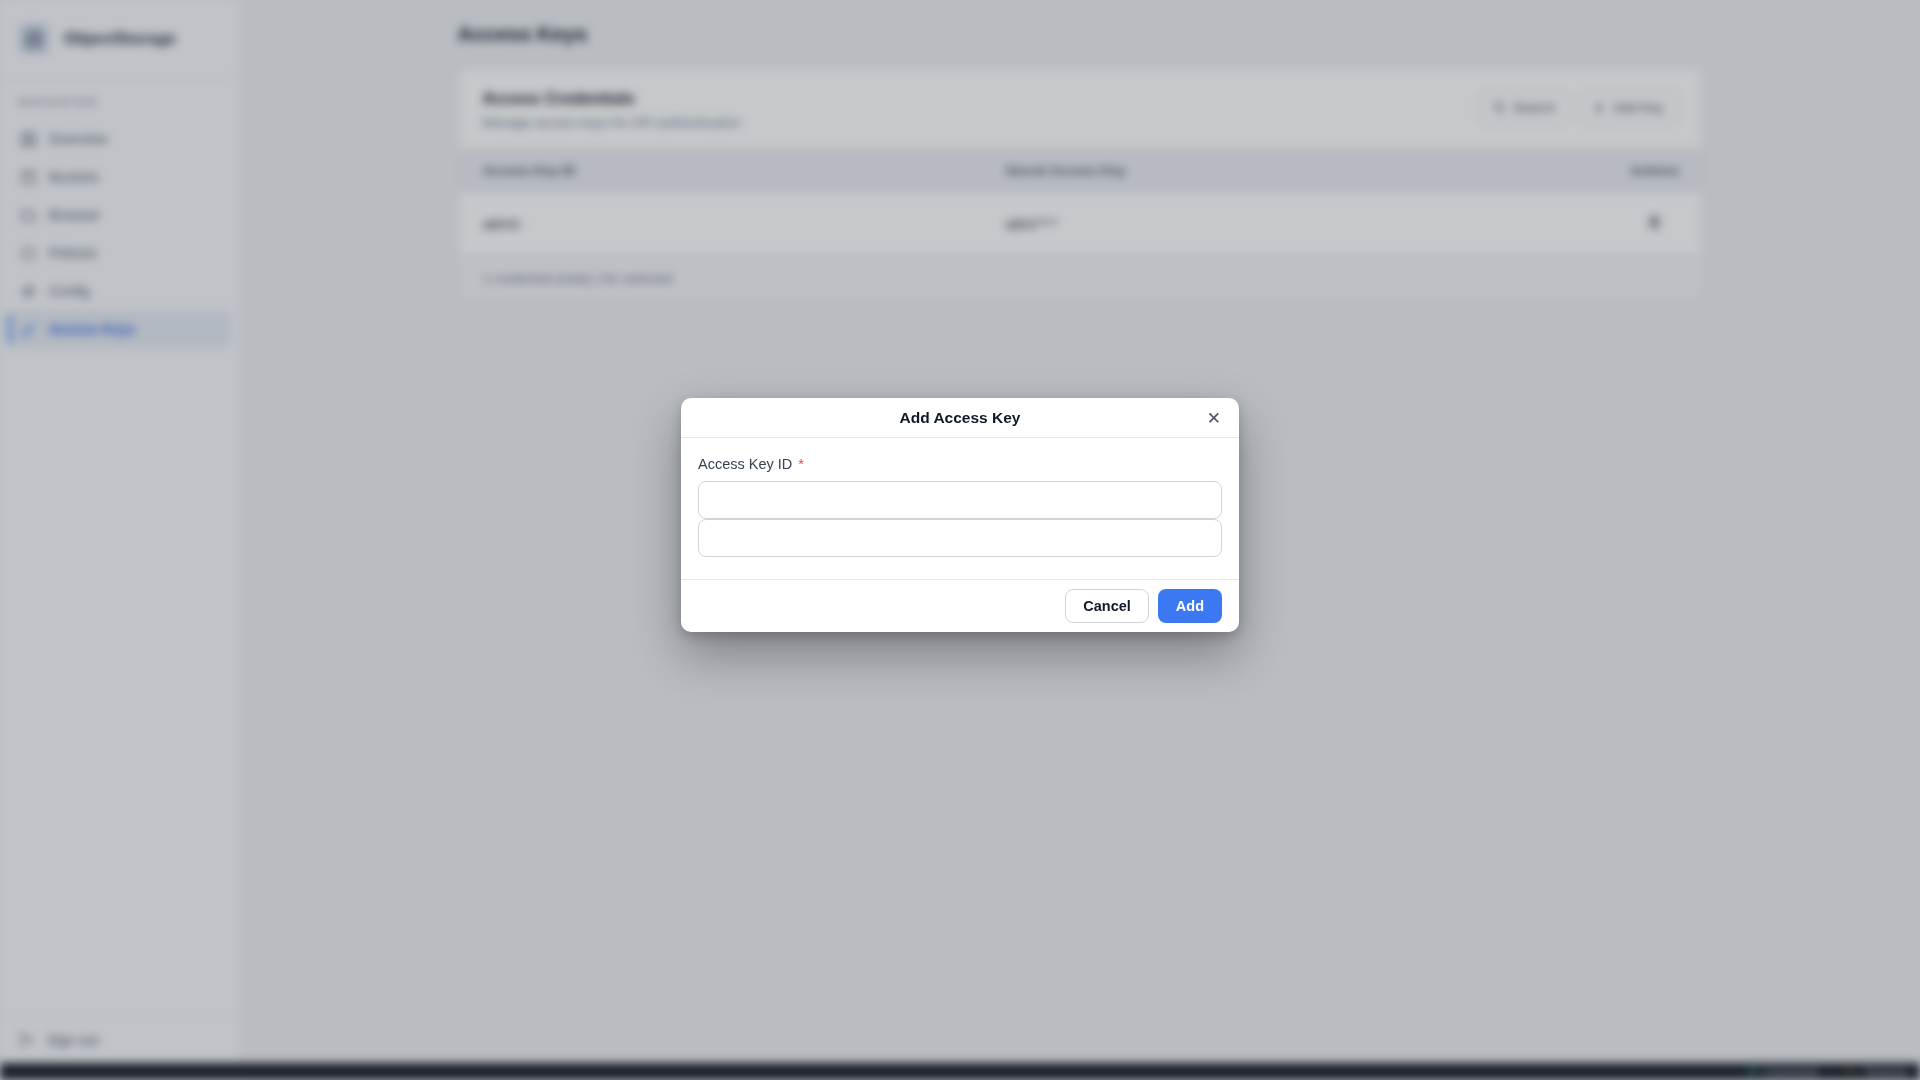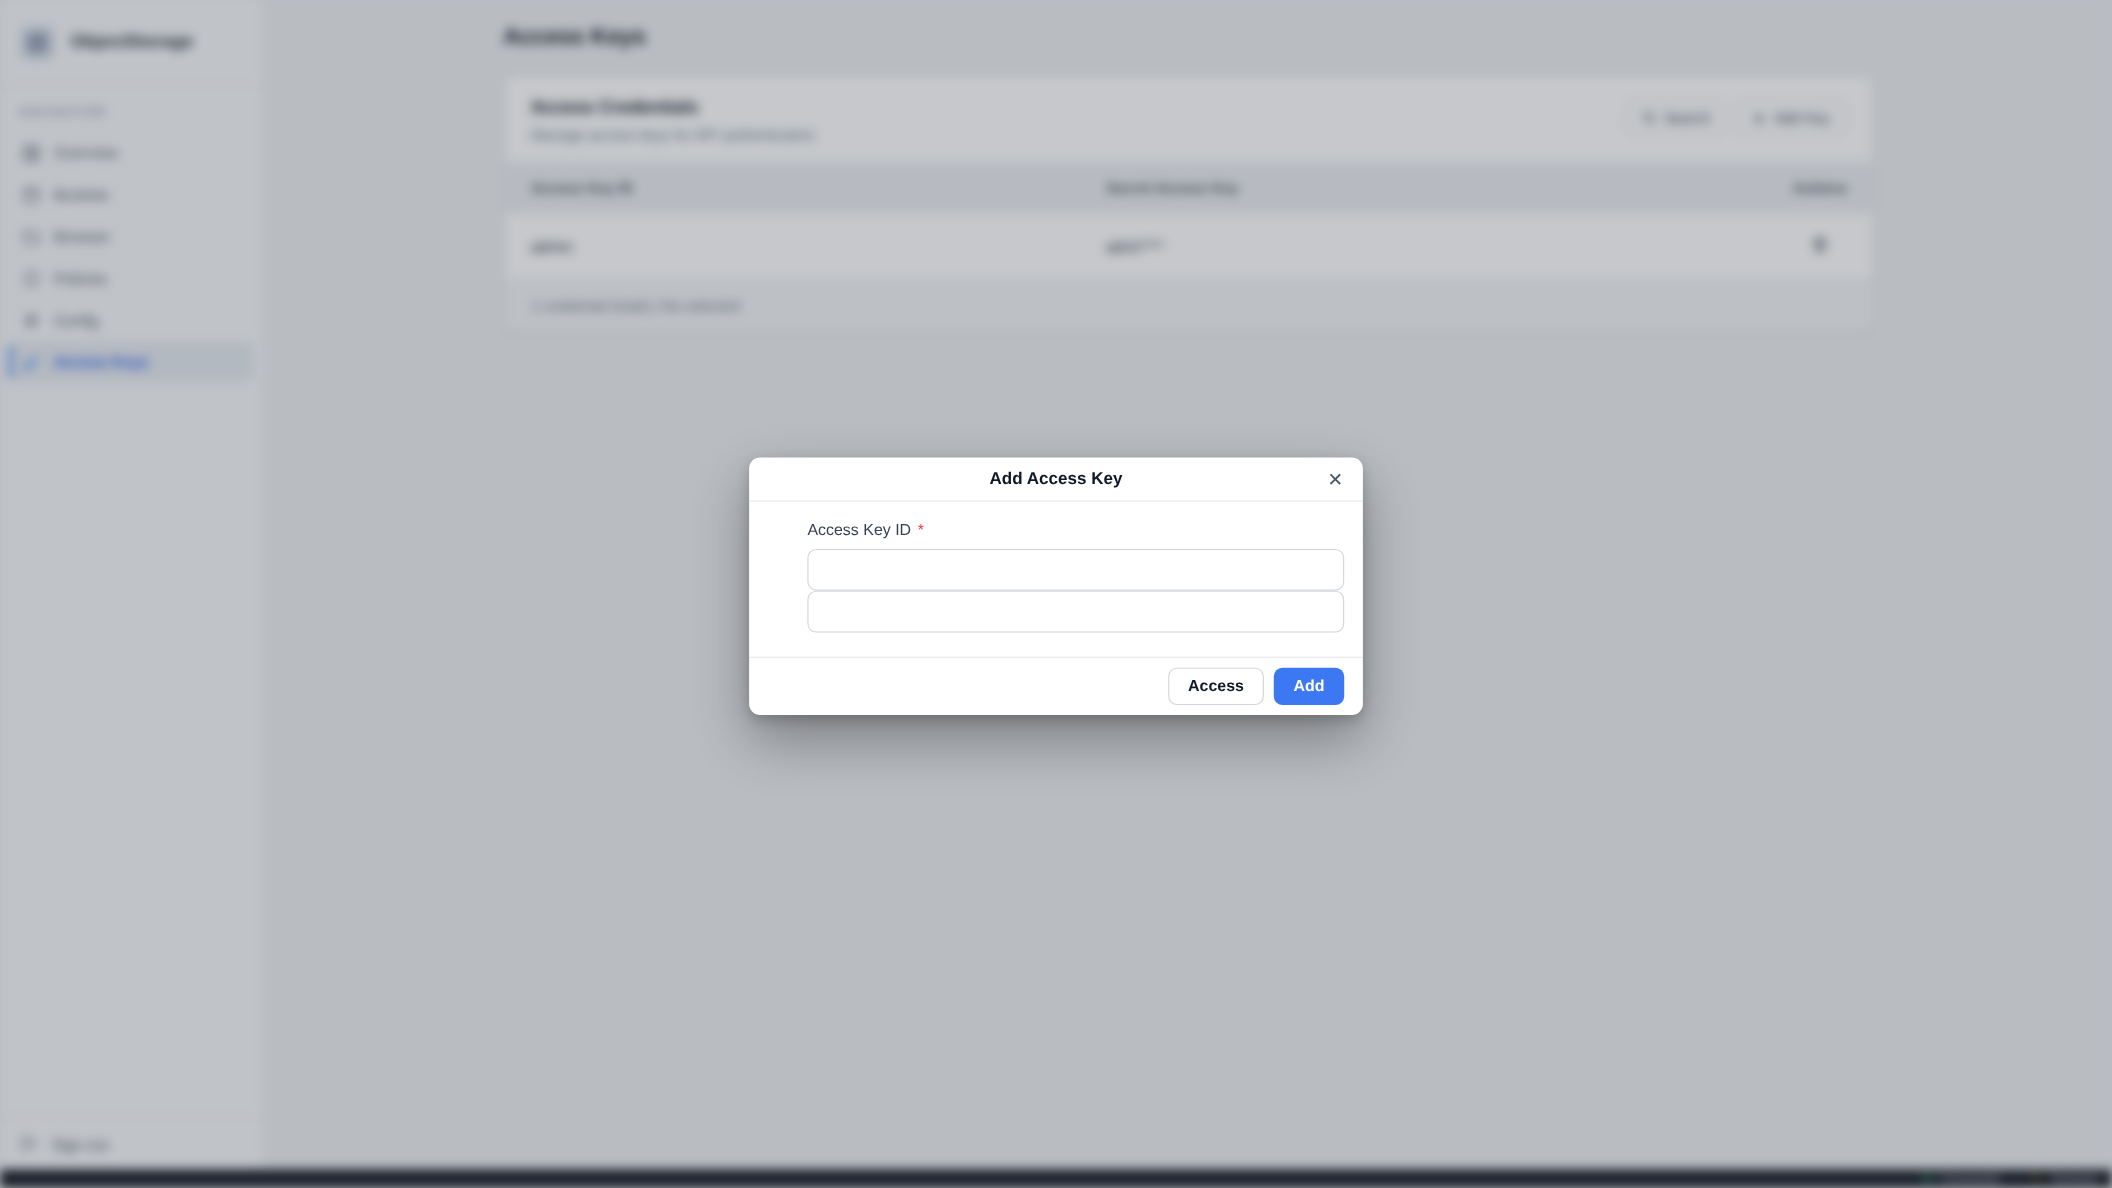--- a/index.html
+++ b/index.html
@@ -108,35 +108,35 @@
     gap:14px; padding:0 14px;
   }
   .status-item { display:flex; align-items:center; gap:6px; font-size:11px; color:#cfd4dc; }
   .status-sep { width:1px; height:10px; background:#343b48; }
   .ico-connected { color:#34d399; display:flex; }
   .ico-terminal { color:#d9a514; font-family:"Liberation Mono",monospace; font-size:10px; font-weight:bold; }
 
   
   .overlay { position:absolute; inset:0; background:rgba(17,24,39,.24); }
   .modal {
-    position:absolute; left:681px; top:416px; width:558px;
+    position:absolute; left:681px; top:398px; width:558px;
     background:#fff; border-radius:10px;
     box-shadow:0 22px 50px rgba(0,0,0,.32), 0 4px 12px rgba(0,0,0,.18);
   }
   .modal-header {
     height:40px; display:flex; align-items:center; justify-content:center;
     border-bottom:1px solid #e5e7eb; position:relative;
   }
   .modal-title { font-size:15.5px; font-weight:bold; color:#111827; }
   .modal-close {
     position:absolute; right:14px; top:50%; transform:translateY(-50%);
     background:none; border:none; font-size:17px; line-height:1;
     color:#4b5563; cursor:pointer; padding:2px 4px;
   }
-  .modal-body { padding:0 17px 22px;margin-left:36px; }
+  .modal-body { padding:0 17px 22px; }
   .field-label { margin:18px 0 9px; font-size:14.5px; color:#374151; }
   .req { color:#ef4444; margin-left:6px; }
   .field-input {
     width:100%; height:38px; border:1px solid #d1d5db; border-radius:8px;
     font-size:14px; padding:0 12px; font-family:inherit; color:#111827;
     outline:none; background:#fff;
   }
   .modal-footer {
     border-top:1px solid #e5e7eb; padding:9px 17px;
     display:flex; justify-content:flex-end; gap:9px;
@@ -329,16 +329,16 @@
     <button class="modal-close">✕</button>
   </div>
   <div class="modal-body">
     <div class="field-label">
       <span>Access Key ID</span><span class="req">*</span>
     </div>
     <input class="field-input" type="text" value="" style="">
     <input class="field-input" type="text" value="" style="">
   </div>
   <div class="modal-footer">
-    <button class="btn-cancel">Access</button>
+    <button class="btn-cancel">Cancel</button>
     <button class="btn-add">Add</button>
   </div>
 </div>
 
 </body></html>

